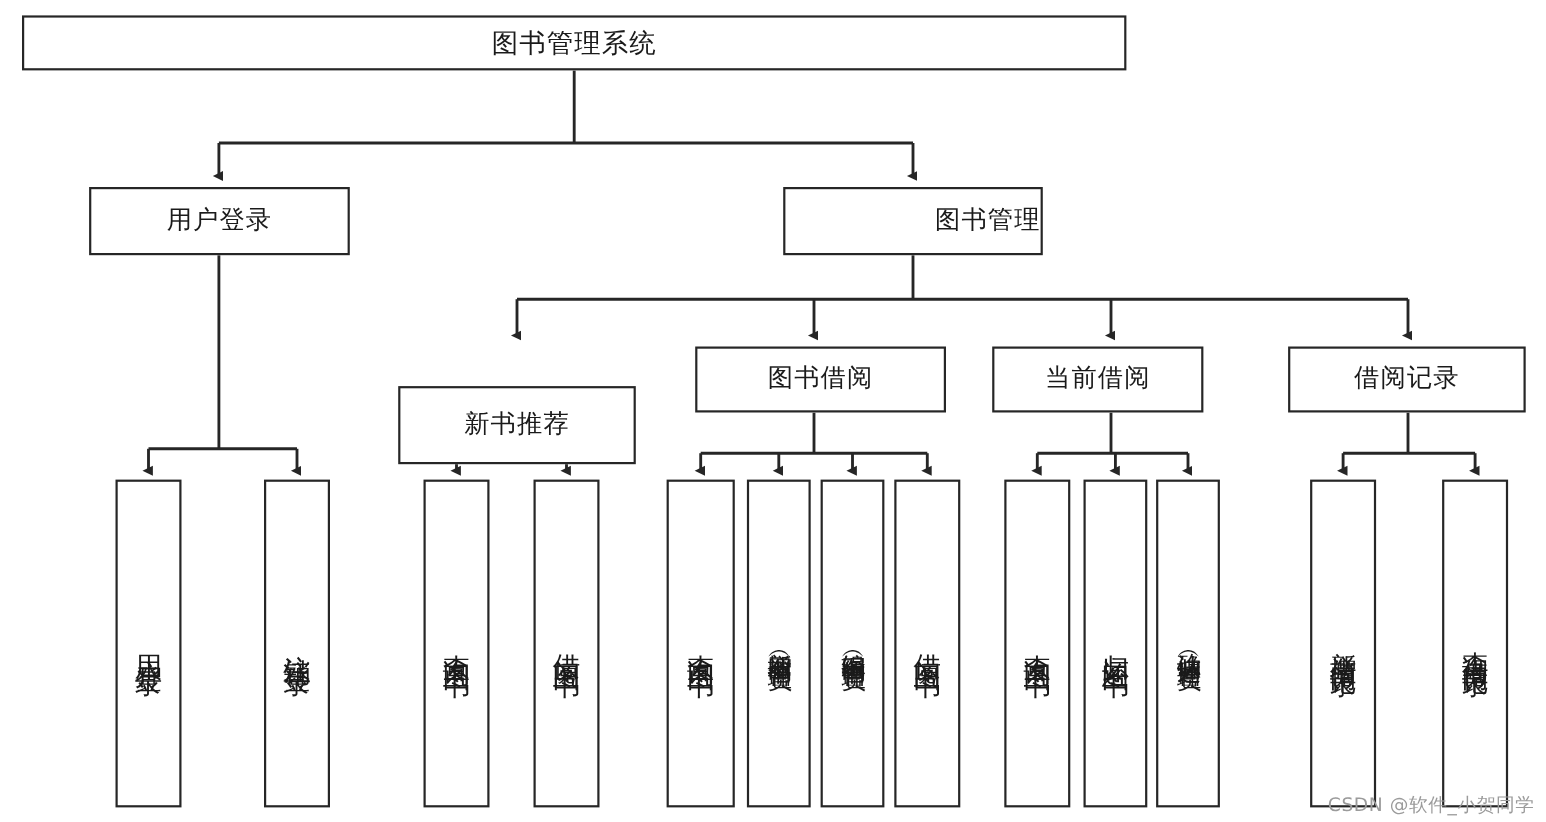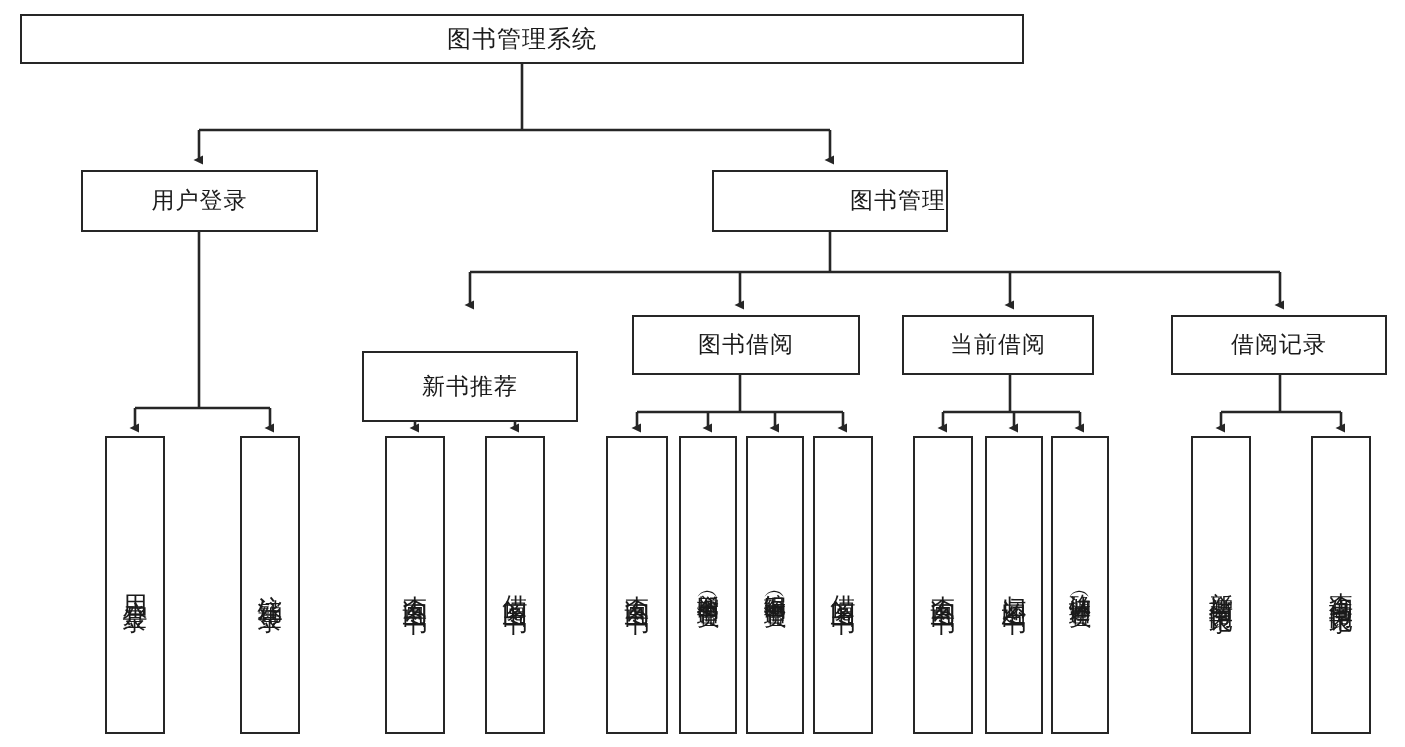--- a/index.html
+++ b/index.html
@@ -183,13 +183,14 @@
   <div class="node vertical" id="node-leaf-10" style="left: 1051px; top: 436px; width: 58px; height: 298px; font-size: 22px; letter-spacing: 2px;">
     <span class="vlabel">确认归还（管理员）</span>
   </div>
   <div class="node vertical" id="node-leaf-11" style="left: 1191px; top: 436px; width: 60px; height: 298px; font-size: 24px; letter-spacing: 4px;">
     <span class="vlabel">新增借阅记录</span>
   </div>
   <div class="node vertical" id="node-leaf-12" style="left: 1311px; top: 436px; width: 60px; height: 298px; font-size: 24px; letter-spacing: 4px;">
     <span class="vlabel">查询借阅记录</span>
   </div>
 
+  <div id="watermark">CSDN @软件_小贺同学</div>
 </div>
 
 </body></html>

